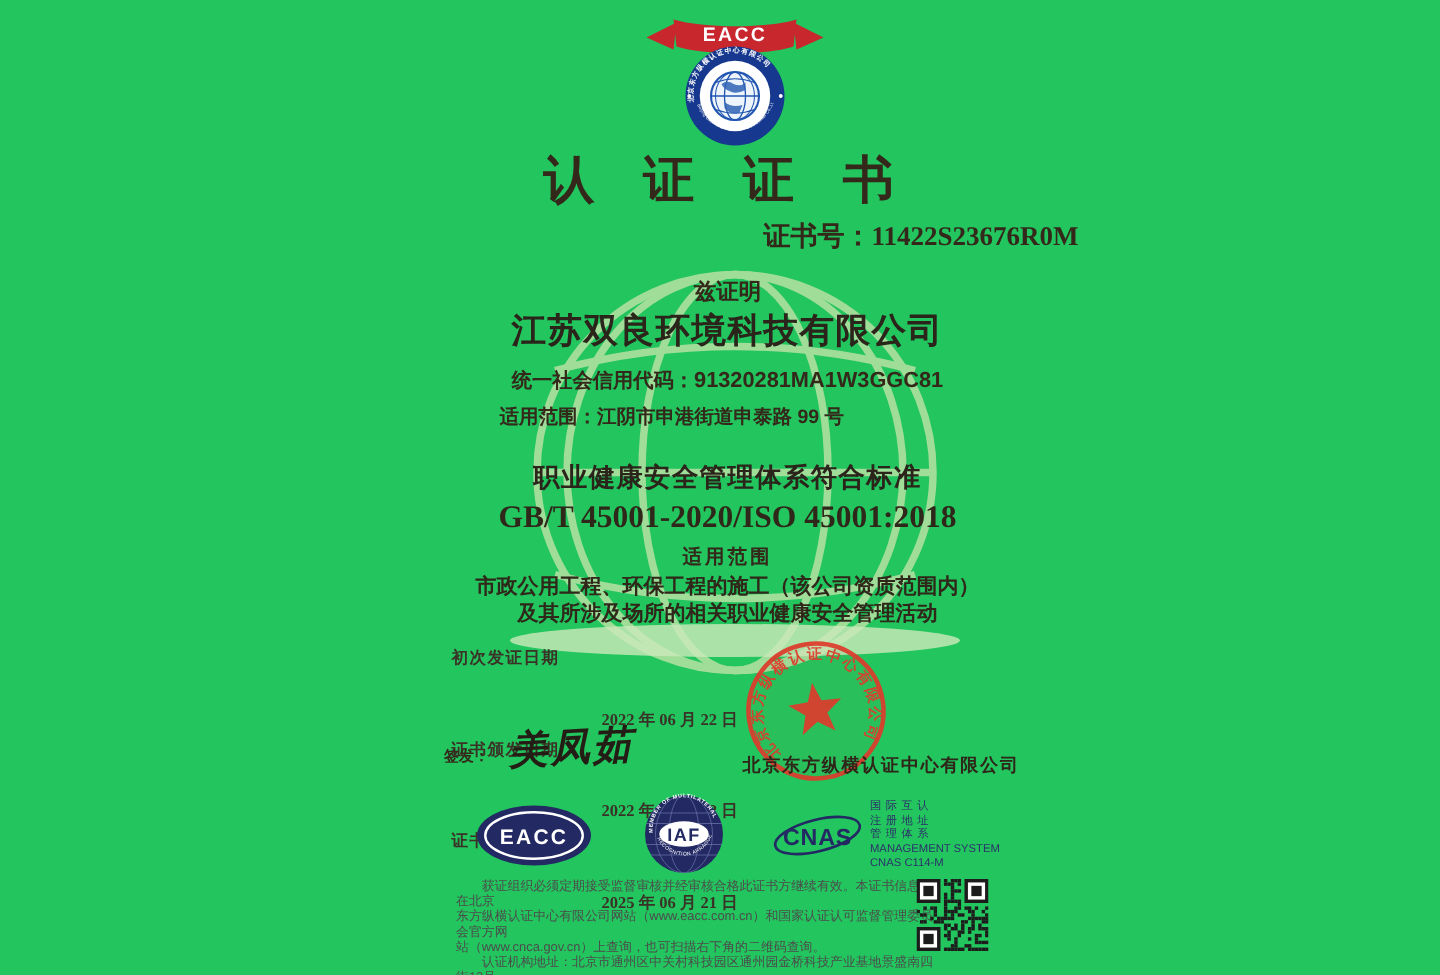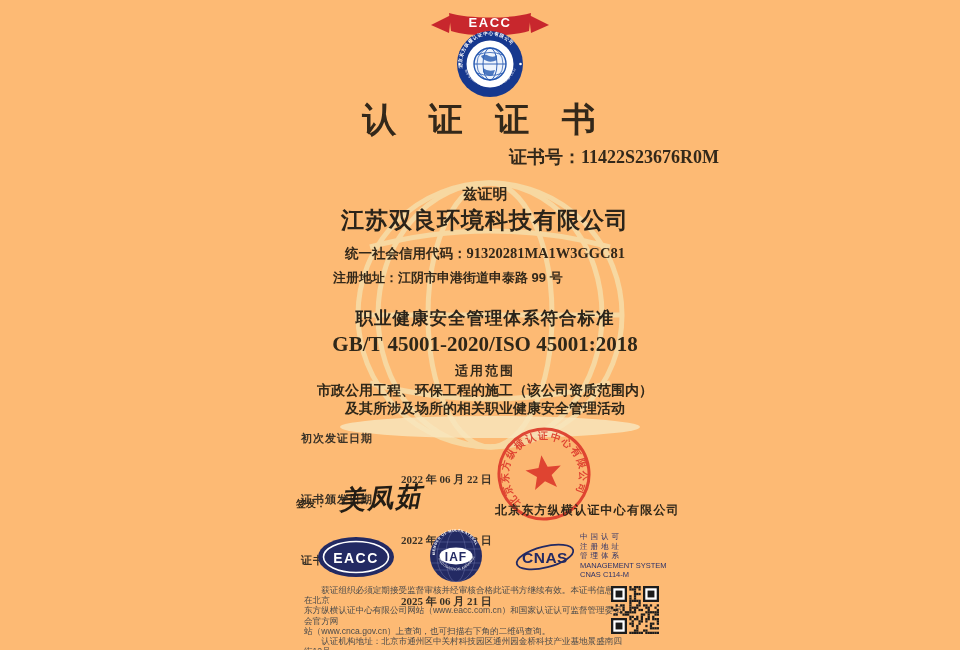--- a/index.html
+++ b/index.html
@@ -1,37 +1,37 @@
 <!DOCTYPE html>
 <html><head>
 <meta charset="utf-8">
 <style>
   html,body{margin:0;padding:0;}
-  #canvas{position:relative;width:960px;height:650px;background:#fdba74;overflow:hidden;
+  #canvas{position:relative;width:960px;height:650px;background:#22c55e;overflow:hidden;
           font-family:"Liberation Sans",sans-serif;color:#2e2820;}
   .abs{position:absolute;}
   .ctr{position:absolute;left:0;width:970px;text-align:center;}
 
   
   #watermark{left:322px;top:175px;opacity:.8;pointer-events:none;}
 
   
   #emblem{left:423px;top:6px;}
 
   
   #title{top:97px;font-family:"Liberation Serif",serif;font-weight:bold;
          font-size:34px;letter-spacing:12px;color:#33281a;}
 
   #certno{left:509px;top:145px;font-size:18px;font-weight:bold;color:#33281a;}
   #certno .num{font-family:"Liberation Serif",serif;font-weight:bold;}
 
   #certify{top:185px;font-size:15px;font-weight:bold;color:#33281a;}
   #company{top:205px;font-size:23px;font-weight:bold;color:#2b241a;letter-spacing:1px;}
   #creditcode{top:245px;font-size:13.5px;font-weight:bold;color:#33281a;}
-  #creditcode .num{font-family:Liberation Serif, serif;font-size:14.5px;}
+  #creditcode .num{font-family:Liberation Sans, sans-serif;font-size:14.5px;}
 
   #addresses{left:333px;top:268px;font-size:13px;font-weight:bold;color:#33281a;line-height:19px;}
 
   #sysline{top:306px;font-size:17.5px;font-weight:bold;color:#2b241a;letter-spacing:1px;}
   #standard{top:332px;font-family:"Liberation Serif",serif;font-size:21px;color:#2f2719;font-weight:600;}
   #scopelabel{top:362px;font-size:13px;font-weight:bold;color:#33281a;letter-spacing:2px;}
   #scope1{top:382px;font-size:14px;font-weight:bold;color:#2f2719;}
   #scope2{top:400px;font-size:14px;font-weight:bold;color:#2f2719;}
 
   #dates{left:301px;top:431px;font-size:11px;font-weight:bold;color:#3a3227;}
@@ -116,21 +116,21 @@
 
   <div id="certify" class="ctr">兹证明</div>
   <div id="company" class="ctr">江苏双良环境科技有限公司</div>
 
   <div id="creditcode" class="ctr">
     <span>统一社会信用代码：</span><span class="num">91320281MA1W3GGC81</span>
   </div>
 
   <div id="addresses" class="abs">
     <div>
-      <span>注册地址：</span><span>江阴市申港街道申泰路 99 号</span>
+      <span>适用范围：</span><span>江阴市申港街道申泰路 99 号</span>
     </div>
   </div>
 
   <div id="sysline" class="ctr">职业健康安全管理体系符合标准</div>
   <div id="standard" class="ctr">GB/T 45001-2020/ISO 45001:2018</div>
   <div id="scopelabel" class="ctr">适用范围</div>
   <div id="scope1" class="ctr">市政公用工程、环保工程的施工（该公司资质范围内）</div>
   <div id="scope2" class="ctr">及其所涉及场所的相关职业健康安全管理活动</div>
 
   <div id="dates" class="abs">
@@ -198,21 +198,21 @@
     <ellipse cx="28" cy="28" rx="16.5" ry="8.5" fill="#ffffff"></ellipse>
     <text x="28" y="32.5" text-anchor="middle" font-size="12" font-weight="bold" fill="#232a63" letter-spacing="1">IAF</text>
   </svg>
 
   <svg id="logo-cnas" class="abs" width="62" height="42" viewBox="0 0 62 42">
     <ellipse cx="31" cy="21" rx="29" ry="10.5" fill="none" stroke="#232a63" stroke-width="1.8" transform="rotate(-14 31 21)"></ellipse>
     <text x="31" y="27" text-anchor="middle" font-size="15.5" font-weight="bold" fill="#232a63" letter-spacing="0.5">CNAS</text>
   </svg>
 
   <div id="cnastext" class="abs">
-    <div class="zh">中国认可</div>
+    <div class="zh">国际互认</div>
     <div class="zh">注册地址</div>
     <div class="zh">管理体系</div>
     <div>MANAGEMENT SYSTEM</div>
     <div>CNAS C114-M</div>
   </div>
 
   <div id="fineprint" class="abs">
     <div>　　获证组织必须定期接受监督审核并经审核合格此证书方继续有效。本证书信息可在北京</div>
     <div>东方纵横认证中心有限公司网站（www.eacc.com.cn）和国家认证认可监督管理委员会官方网</div>
     <div>站（www.cnca.gov.cn）上查询，也可扫描右下角的二维码查询。</div>

